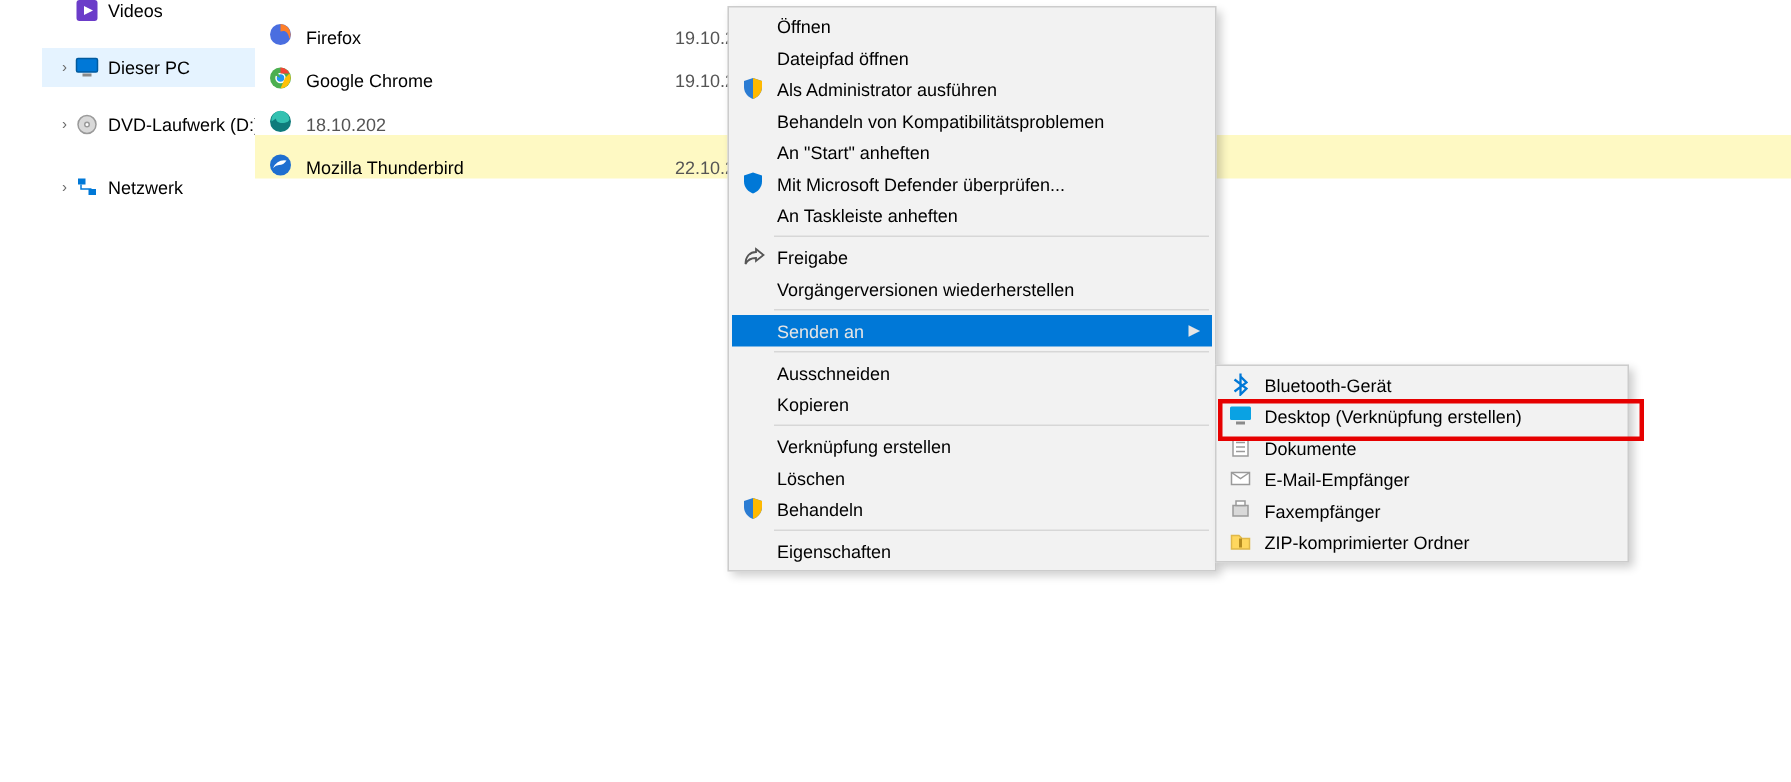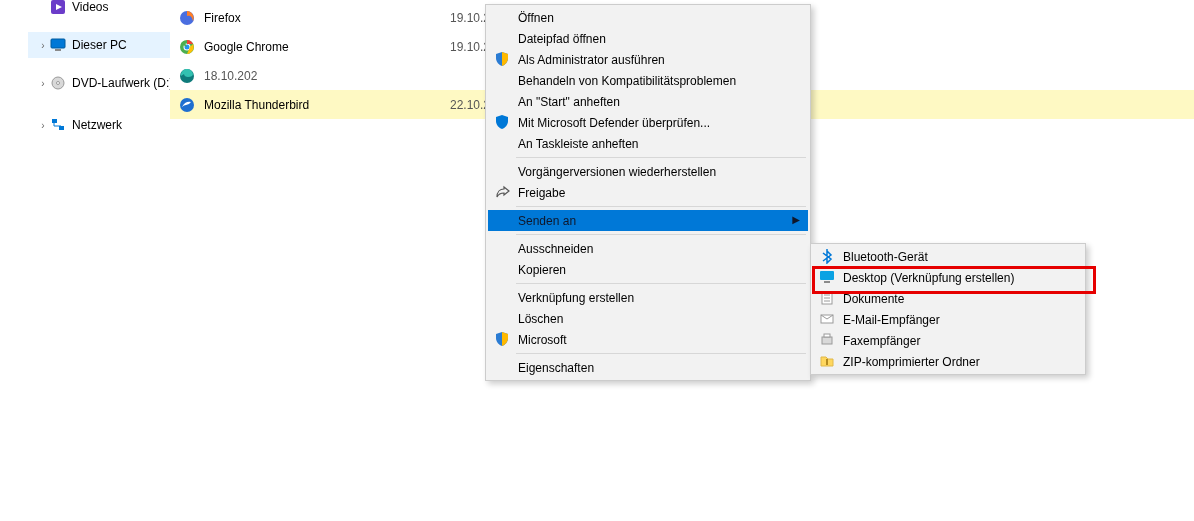--- a/index.html
+++ b/index.html
@@ -45,21 +45,21 @@
   .list {
     position: absolute;
     left: 170px;
     top: 0;
     right: 0;
     height: 100%;
     background: #fff;
   }
   .row {
     display: flex;
-    align-items: center;
+    align-items: flex-end;
     height: 29px;
     padding-left: 8px;
     cursor: default;
   }
   .row.selected { background: #fef9c3; }
   .row .ficon {
     width: 18px; height: 18px; margin-right: 8px;
     display: inline-flex; align-items: center; justify-content: center;
   }
   .row .fname { flex: 0 0 246px; }
@@ -73,21 +73,21 @@
   }
   .ctx .mi {
     display: flex;
     align-items: center;
     height: 21px;
     padding: 0 30px 0 30px;
     position: relative;
     cursor: default;
   }
   .ctx .mi.bold { font-weight: 400; }
-  .ctx .mi.hl { background: #0078d7; color: #0f172a; }
+  .ctx .mi.hl { background: #0078d7; color: #e5e5e5; }
   .ctx .mi .micon {
     position: absolute; left: 6px; top: 2px;
     width: 16px; height: 16px;
     display: inline-flex; align-items: center; justify-content: center;
   }
   .ctx .mi .arrow {
     position: absolute; right: 8px; top: 4px; font-size: 10px;
   }
   .ctx .sep {
     height: 1px;
@@ -231,30 +231,30 @@
           <path d="M8 1 l6 2 v4 c0 4-3 7-6 8-3-1-6-4-6-8 v-4 z" fill="#0078d7"></path>
         </svg>
       </span>
     <span>Mit Microsoft Defender überprüfen...</span>
   </div>
   <div class="mi">
       <span>An Taskleiste anheften</span>
     </div>
   <div class="sep"></div>
   <div class="mi">
+    <span class="micon">
+        <svg width="16" height="16">
+          <path d="M10 3 l5 4-5 4 v-2 c-4 0-6 2-7 4 0-5 3-8 7-8 z" fill="none" stroke="#555" stroke-width="1.2"></path>
+        </svg>
+      </span>
+    <span>Freigabe</span>
+  </div>
+  <div class="mi">
       <span>Vorgängerversionen wiederherstellen</span>
     </div>
-  <div class="mi">
-    <span class="micon">
-        <svg width="16" height="16">
-          <path d="M10 3 l5 4-5 4 v-2 c-4 0-6 2-7 4 0-5 3-8 7-8 z" fill="none" stroke="#555" stroke-width="1.2"></path>
-        </svg>
-      </span>
-    <span>Freigabe</span>
-  </div>
   <div class="sep"></div>
   <div class="mi hl">
     <span>Senden an</span>
     <span class="arrow">▶</span>
   </div>
   <div class="sep"></div>
   <div class="mi">
       <span>Ausschneiden</span>
     </div>
   <div class="mi">
@@ -267,21 +267,21 @@
   <div class="mi">
       <span>Löschen</span>
     </div>
   <div class="mi">
     <span class="micon">
         <svg width="16" height="16">
           <path d="M8 1 l6 2 v4 c0 4-3 7-6 8-3-1-6-4-6-8 v-4 z" fill="#2b7cd3"></path>
           <path d="M8 1 l6 2 v4 c0 4-3 7-6 8 z" fill="#ffb900"></path>
         </svg>
       </span>
-    <span>Microsoft</span>
+    <span>Behandeln</span>
   </div>
   <div class="sep"></div>
   <div class="mi">
       <span>Eigenschaften</span>
     </div>
 </div>
 
 <div class="ctx" id="ctx2" style="left:810px; top:243px; width:270px;">
   <div class="mi">
     <span class="micon">

